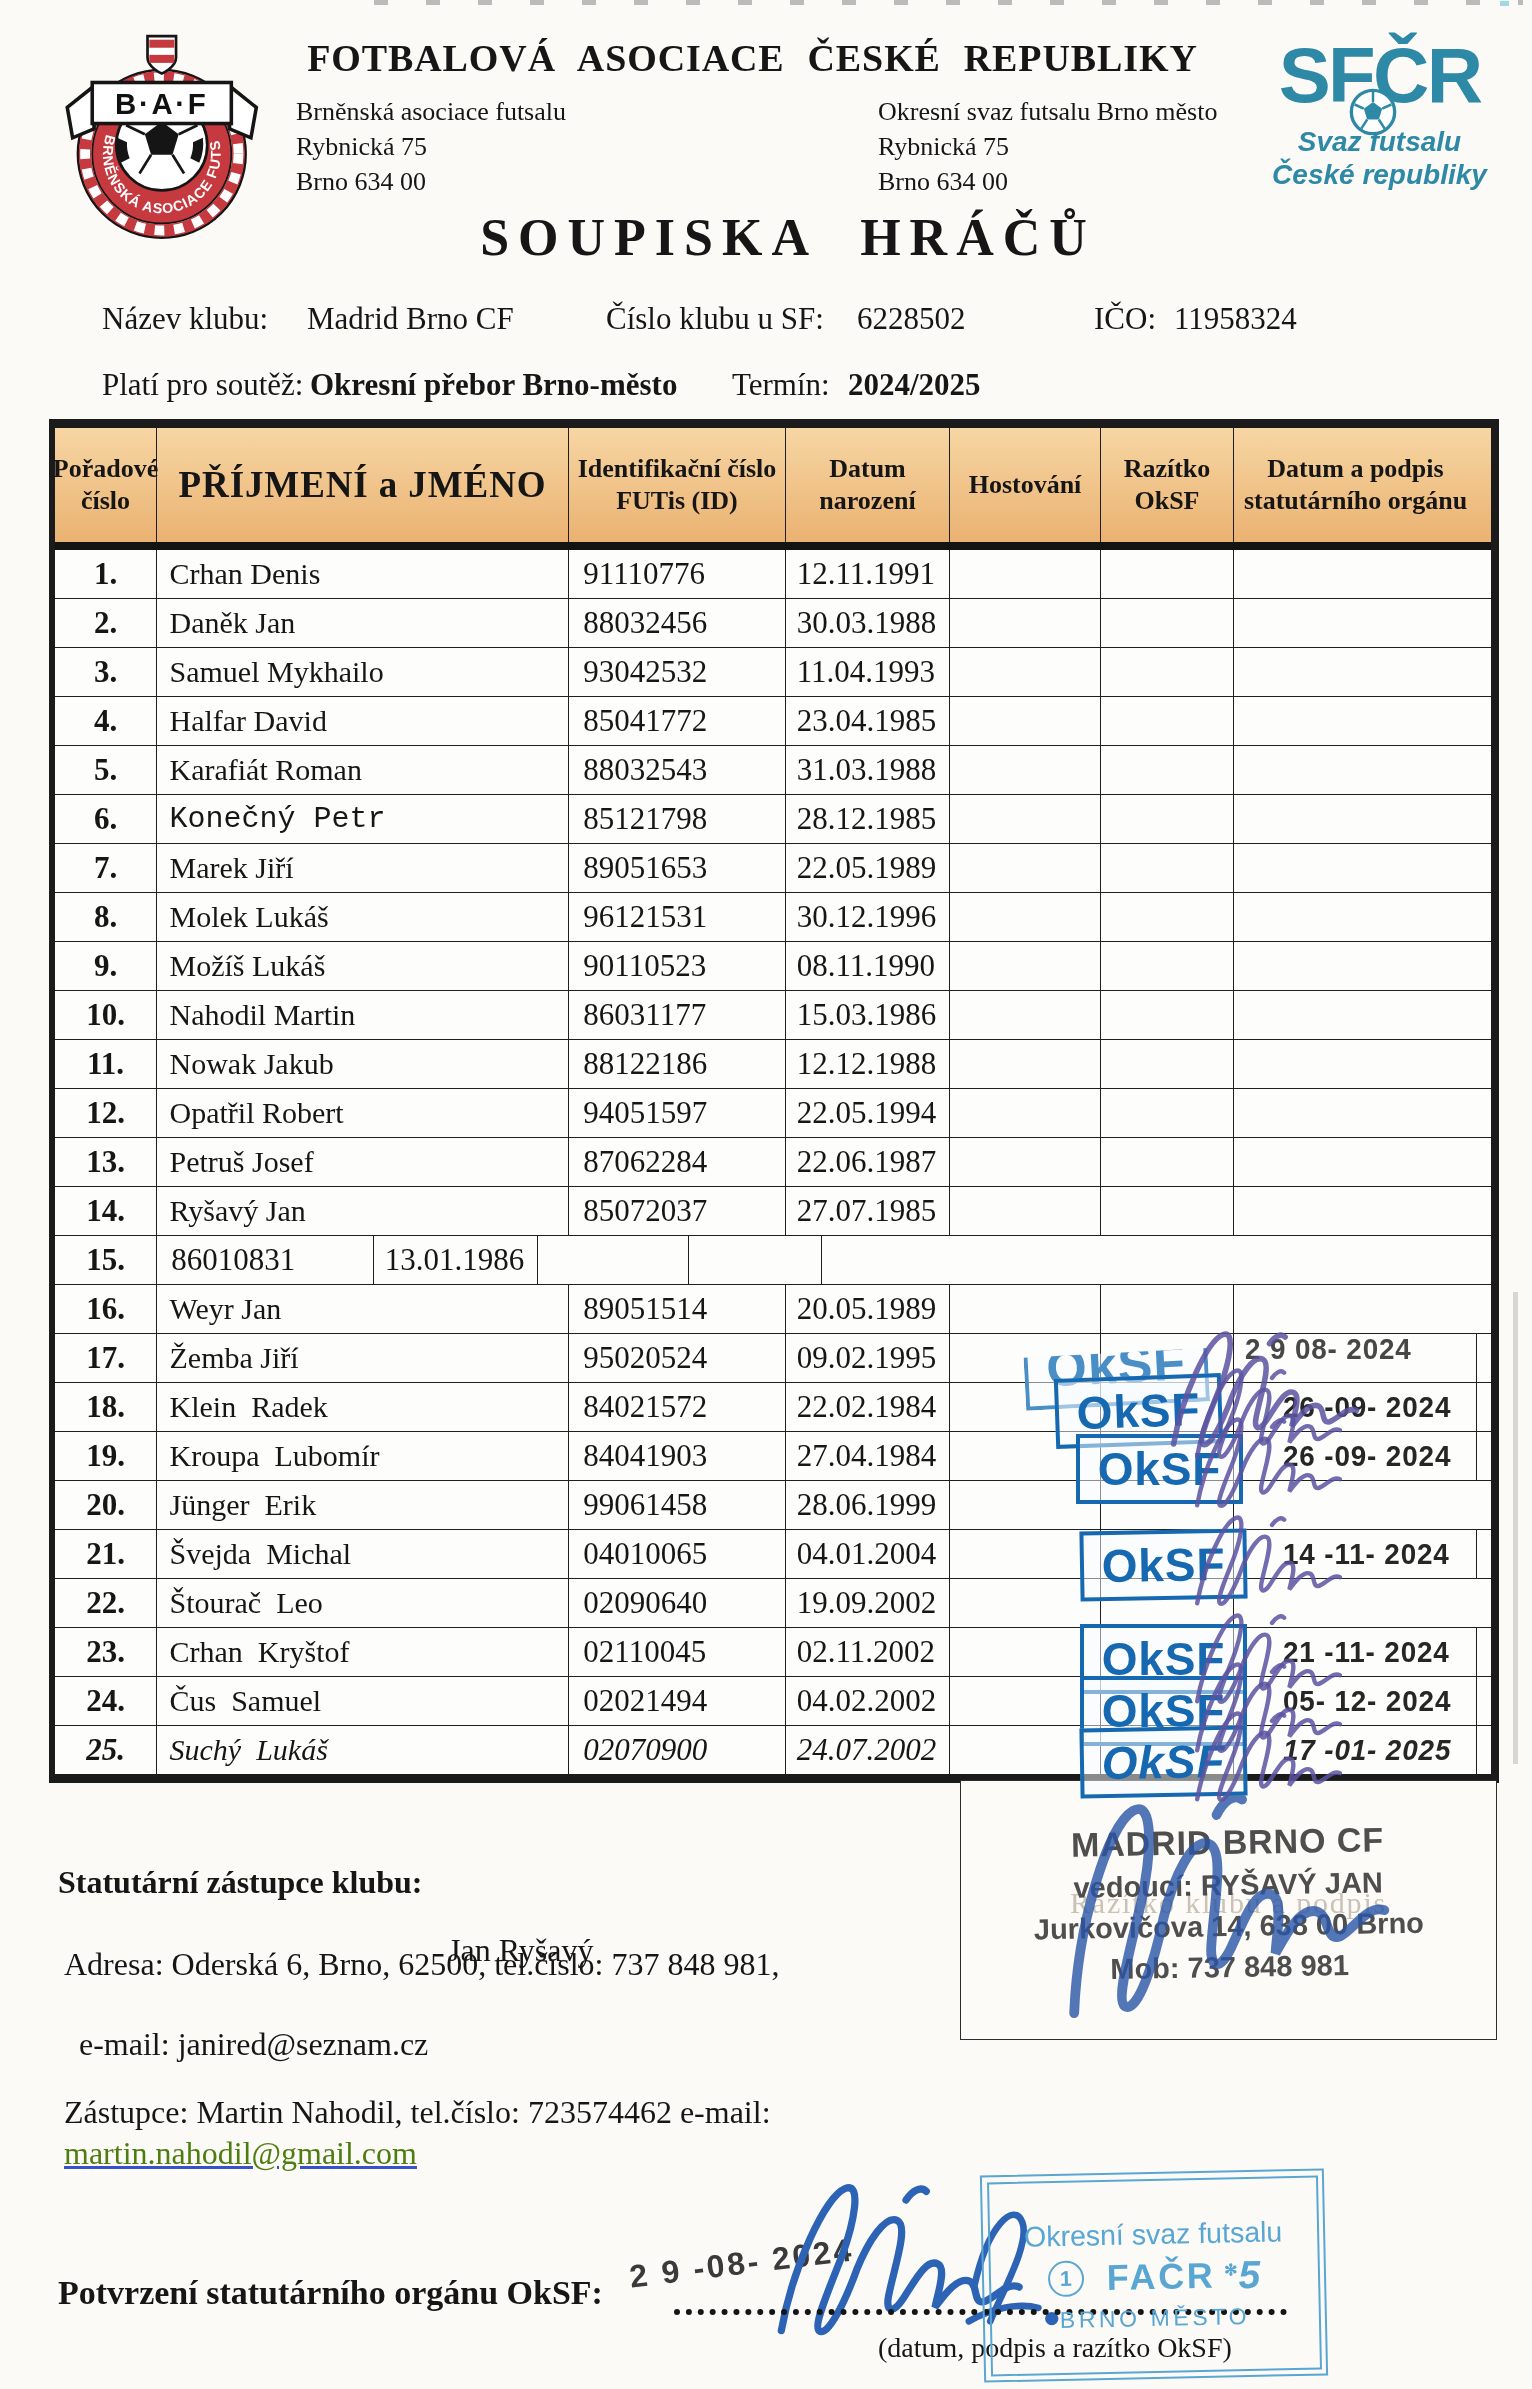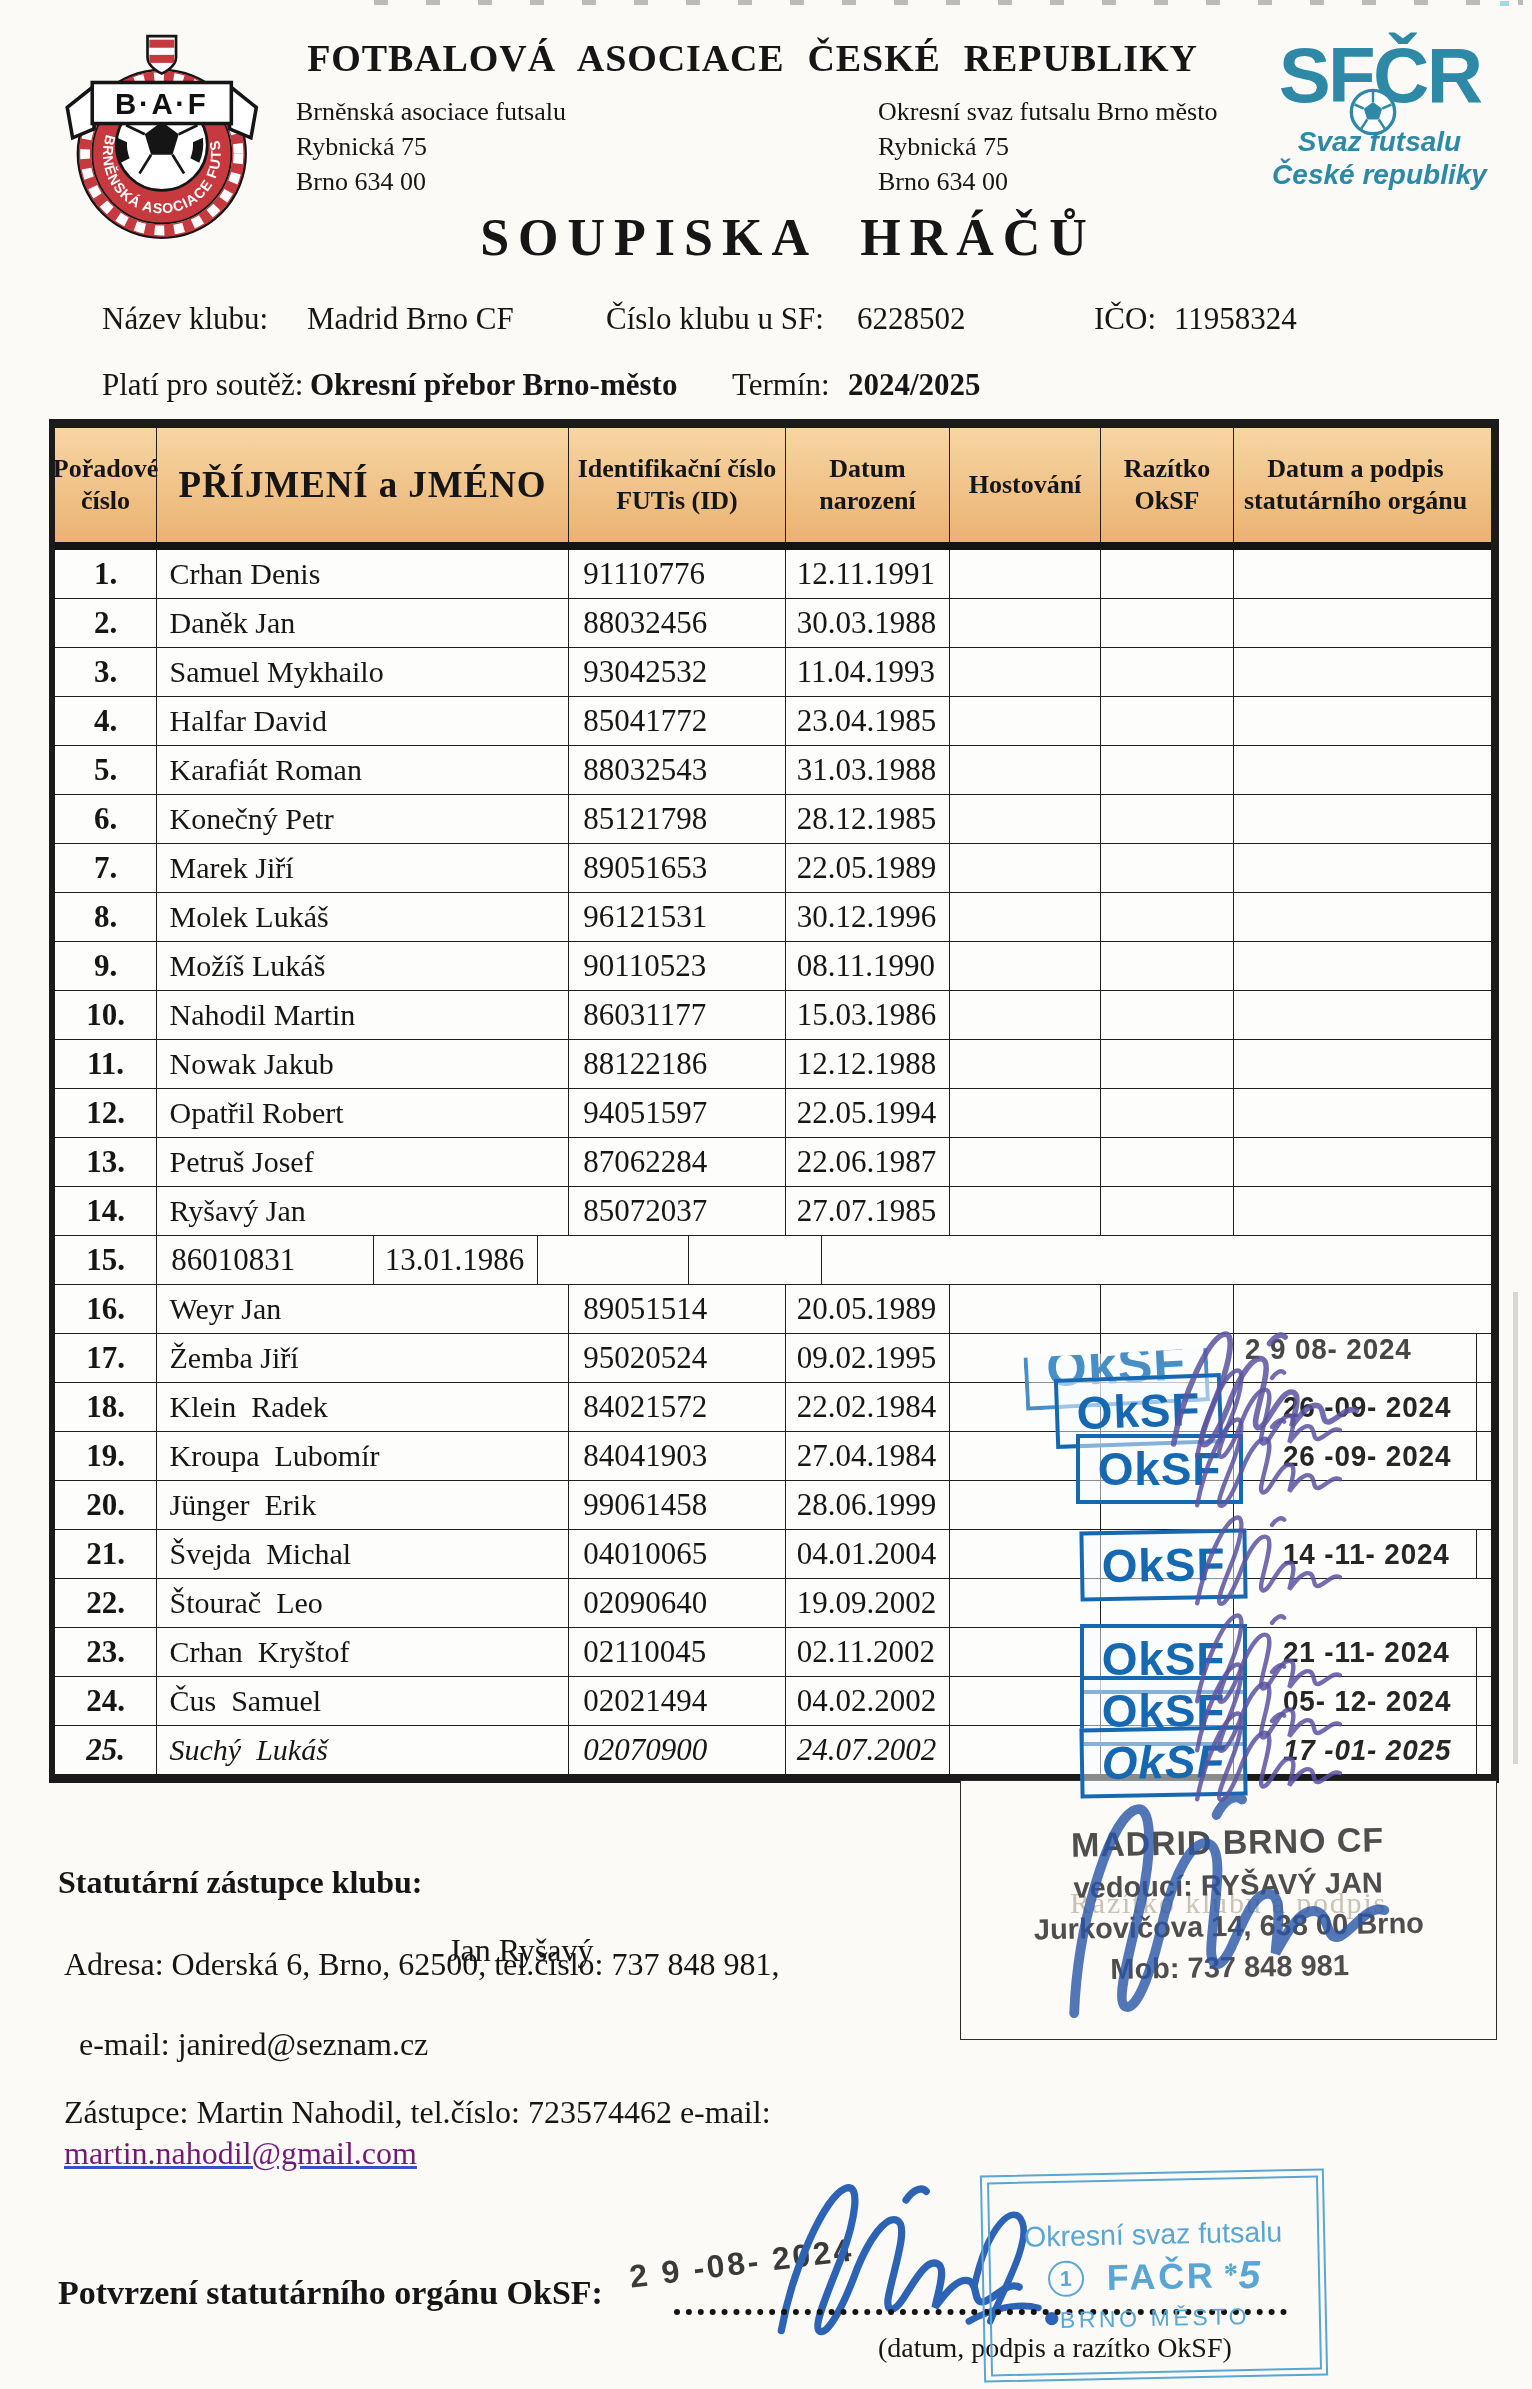--- a/index.html
+++ b/index.html
@@ -66,21 +66,21 @@
   .sigsvg.big{left:1103px;top:-14.3px;width:223px;height:141px;}
   .sigsvg *{stroke:#5b54a2;fill:none;stroke-width:5px;stroke-linecap:round;}
   .rdate{position:absolute;z-index:2;left:1228px;top:0;height:48px;line-height:48px;
     font-family:"Liberation Sans",sans-serif;font-weight:bold;font-size:29px;letter-spacing:0.9px;
     color:#262626;transform:scaleX(.96);transform-origin:left;white-space:nowrap;}
   .rdate.top{left:1190px;top:-3.6px;height:39px;line-height:39px;color:#474747;}
 
   
   .f-label{font-weight:bold;font-size:32px;}
   .f-text{font-size:32px;}
-  .f-link{font-size:32px;color:#701a75;text-decoration:underline;text-decoration-color:#3752c8;}
+  .f-link{font-size:32px;color:#4d7c0f;text-decoration:underline;text-decoration-color:#3752c8;}
 
   
   .clubbox{left:960px;top:1780px;width:535px;height:258px;border:1.8px solid #2c2c2c;background:#fcfbf8;}
   .clubstamp{position:absolute;left:0;top:39px;width:100%;text-align:center;transform:rotate(-1deg);
     font-family:"Liberation Sans",sans-serif;color:#454545;opacity:.95;}
   .cs1{font-weight:bold;font-size:34px;letter-spacing:0.9px;line-height:45px;}
   .cs{font-weight:bold;font-size:29px;line-height:41px;}
   .watermark{position:absolute;left:0;top:105px;width:100%;text-align:center;
     font-size:30px;color:#c9c2b5;letter-spacing:1.8px;}
   .clubsig{position:absolute;left:71px;top:-18px;width:392px;height:267px;opacity:.8;transform:rotate(-8deg);}
@@ -260,21 +260,21 @@
           <div class="cell rno" style="width: 102px;">5.</div>
           <div class="cell rname" style="width: 412px;">Karafiát Roman</div>
           <div class="cell rid" style="width: 217px;">88032543</div>
           <div class="cell rbirth" style="width: 164px;">31.03.1988</div>
           <div class="cell" style="width: 151px;"></div>
           <div class="cell" style="width: 133px;"></div>
           <div class="cell" style="width: 243px;"></div>
         </div>
         <div class="trow">
           <div class="cell rno" style="width: 102px;">6.</div>
-          <div class="cell rname" style="width: 412px;">Konečný Petr</div>
+          <div class="cell rname" style="width: 412px; font-family: Liberation Mono, monospace;">Konečný Petr</div>
           <div class="cell rid" style="width: 217px;">85121798</div>
           <div class="cell rbirth" style="width: 164px;">28.12.1985</div>
           <div class="cell" style="width: 151px;"></div>
           <div class="cell" style="width: 133px;"></div>
           <div class="cell" style="width: 243px;"></div>
         </div>
         <div class="trow">
           <div class="cell rno" style="width: 102px;">7.</div>
           <div class="cell rname" style="width: 412px;">Marek Jiří</div>
           <div class="cell rid" style="width: 217px;">89051653</div>

